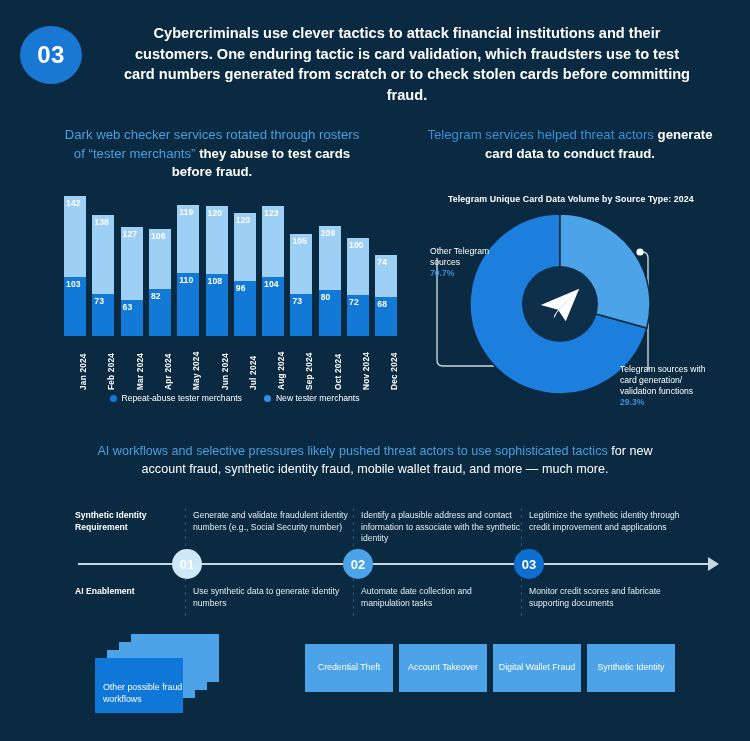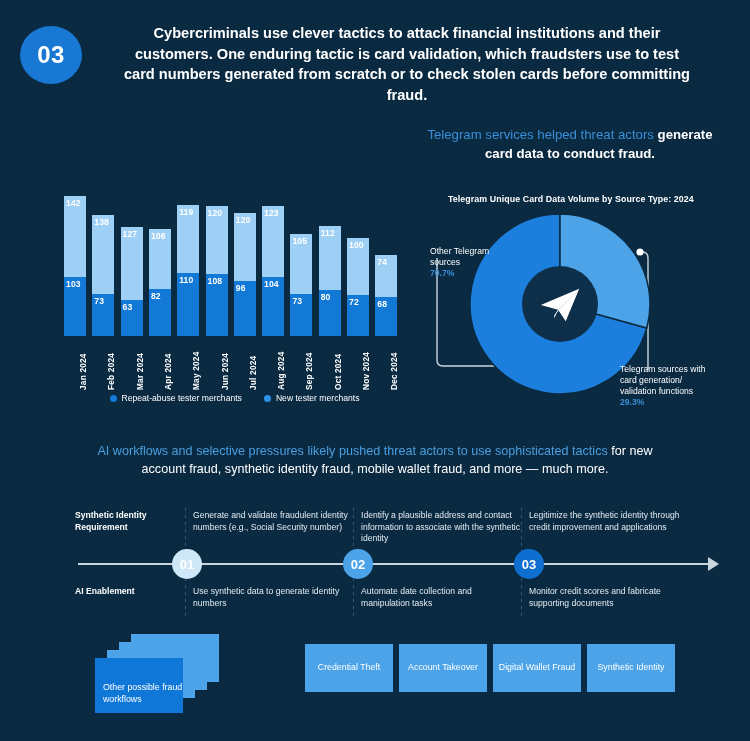--- a/index.html
+++ b/index.html
@@ -128,20 +128,23 @@
 </head>
 <body>
 
 <div class="page">
 
   <div class="header">
     <div class="badge">03</div>
     <div class="header-text">Cybercriminals use clever tactics to attack financial institutions and their customers. One enduring tactic is card validation, which fraudsters use to test card numbers generated from scratch or to check stolen cards before committing fraud.</div>
   </div>
 
+  <div class="bar-head">
+    <span class="hl">Dark web checker services rotated through rosters of “tester merchants”</span><span> they abuse to test cards before fraud.</span>
+  </div>
 
   <div class="barchart" id="barchart">
       <div class="bar-col" style="left: 2px;">
         <div class="seg seg-top" style="height: 81.1429px; background: rgb(158, 208, 245); text-align: center;">
           <span class="val">142</span>
         </div>
         <div class="seg seg-bot" style="height: 58.8571px; background: rgb(18, 121, 214);">
           <span class="val">103</span>
         </div>
       </div>
@@ -204,21 +207,21 @@
       <div class="bar-col" style="left: 228.4px;">
         <div class="seg seg-top" style="height: 60px; background: rgb(158, 208, 245);">
           <span class="val">105</span>
         </div>
         <div class="seg seg-bot" style="height: 41.7143px; background: rgb(18, 121, 214);">
           <span class="val">73</span>
         </div>
       </div>
       <div class="bar-col" style="left: 256.7px;">
         <div class="seg seg-top" style="height: 64px; background: rgb(158, 208, 245);">
-          <span class="val">112</span>
+          <span class="val">209</span>
         </div>
         <div class="seg seg-bot" style="height: 46px; background: rgb(18, 121, 214);">
           <span class="val">80</span>
         </div>
       </div>
       <div class="bar-col" style="left: 285px;">
         <div class="seg seg-top" style="height: 57.1429px; background: rgb(158, 208, 245);">
           <span class="val">100</span>
         </div>
         <div class="seg seg-bot" style="height: 41.1429px; background: rgb(18, 121, 214);">

